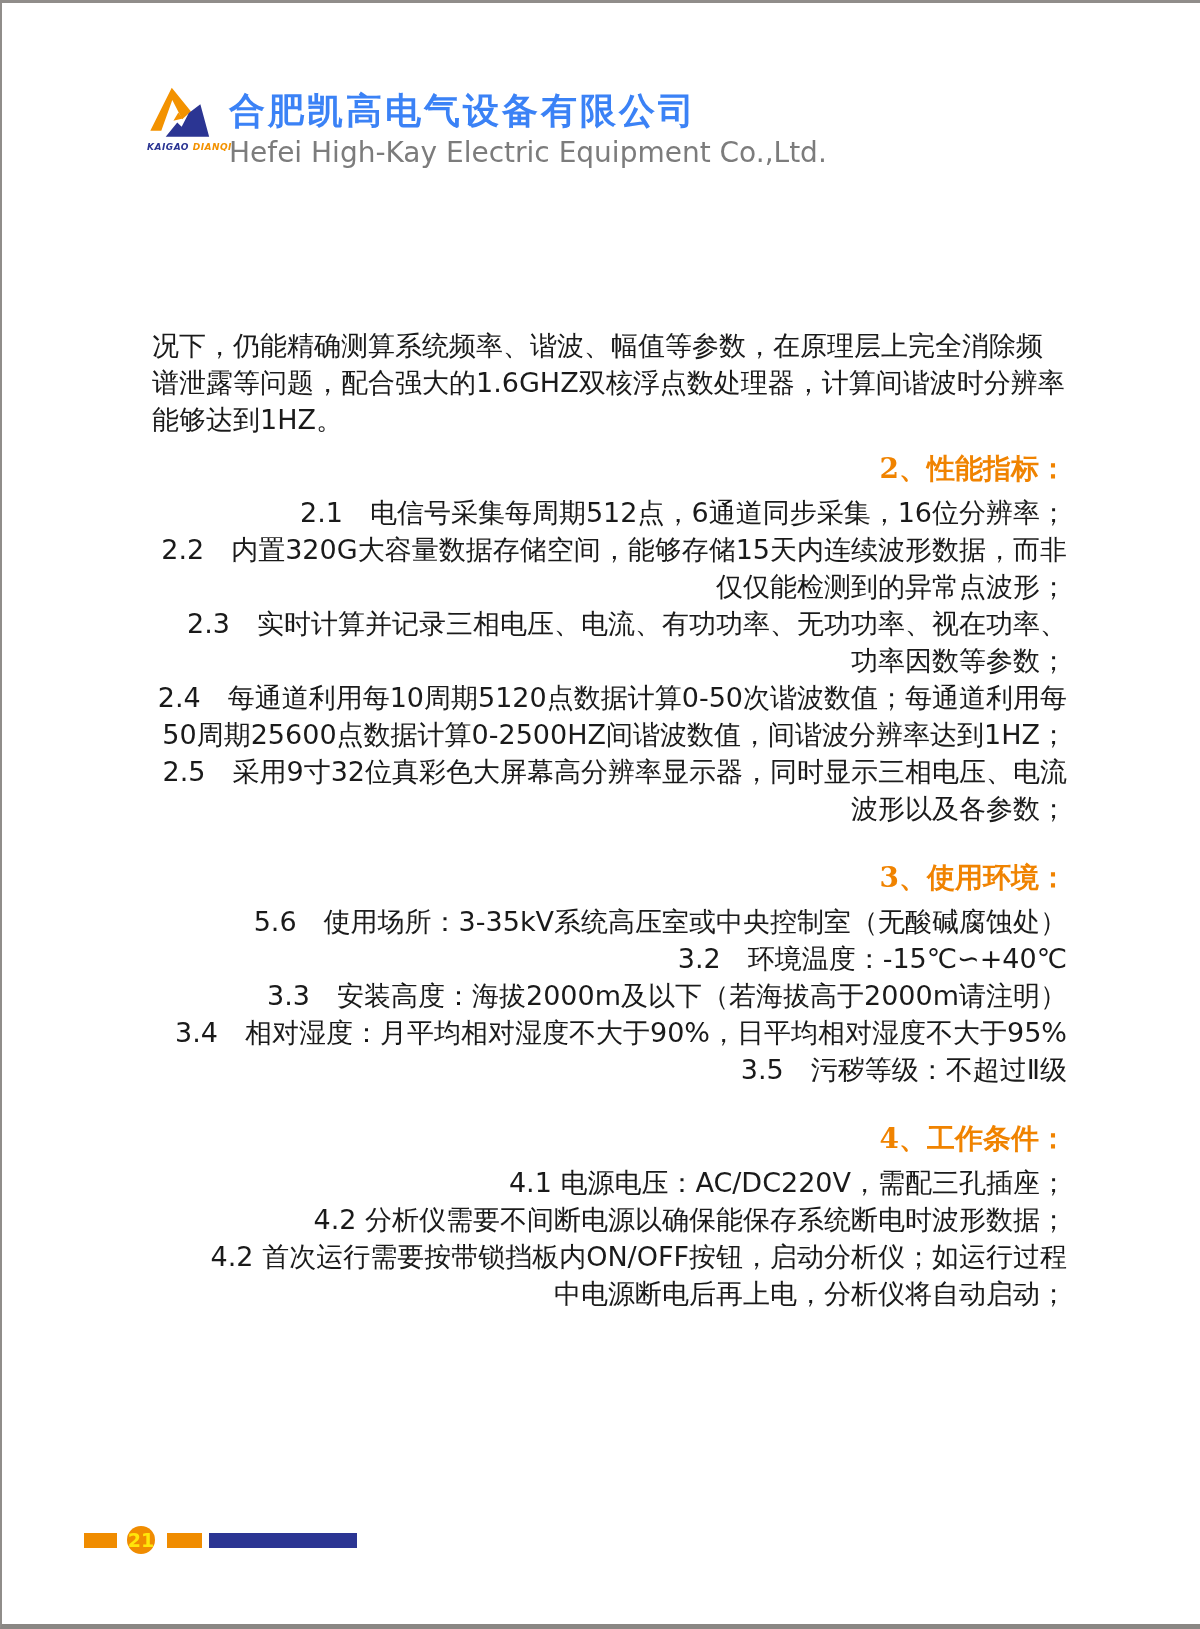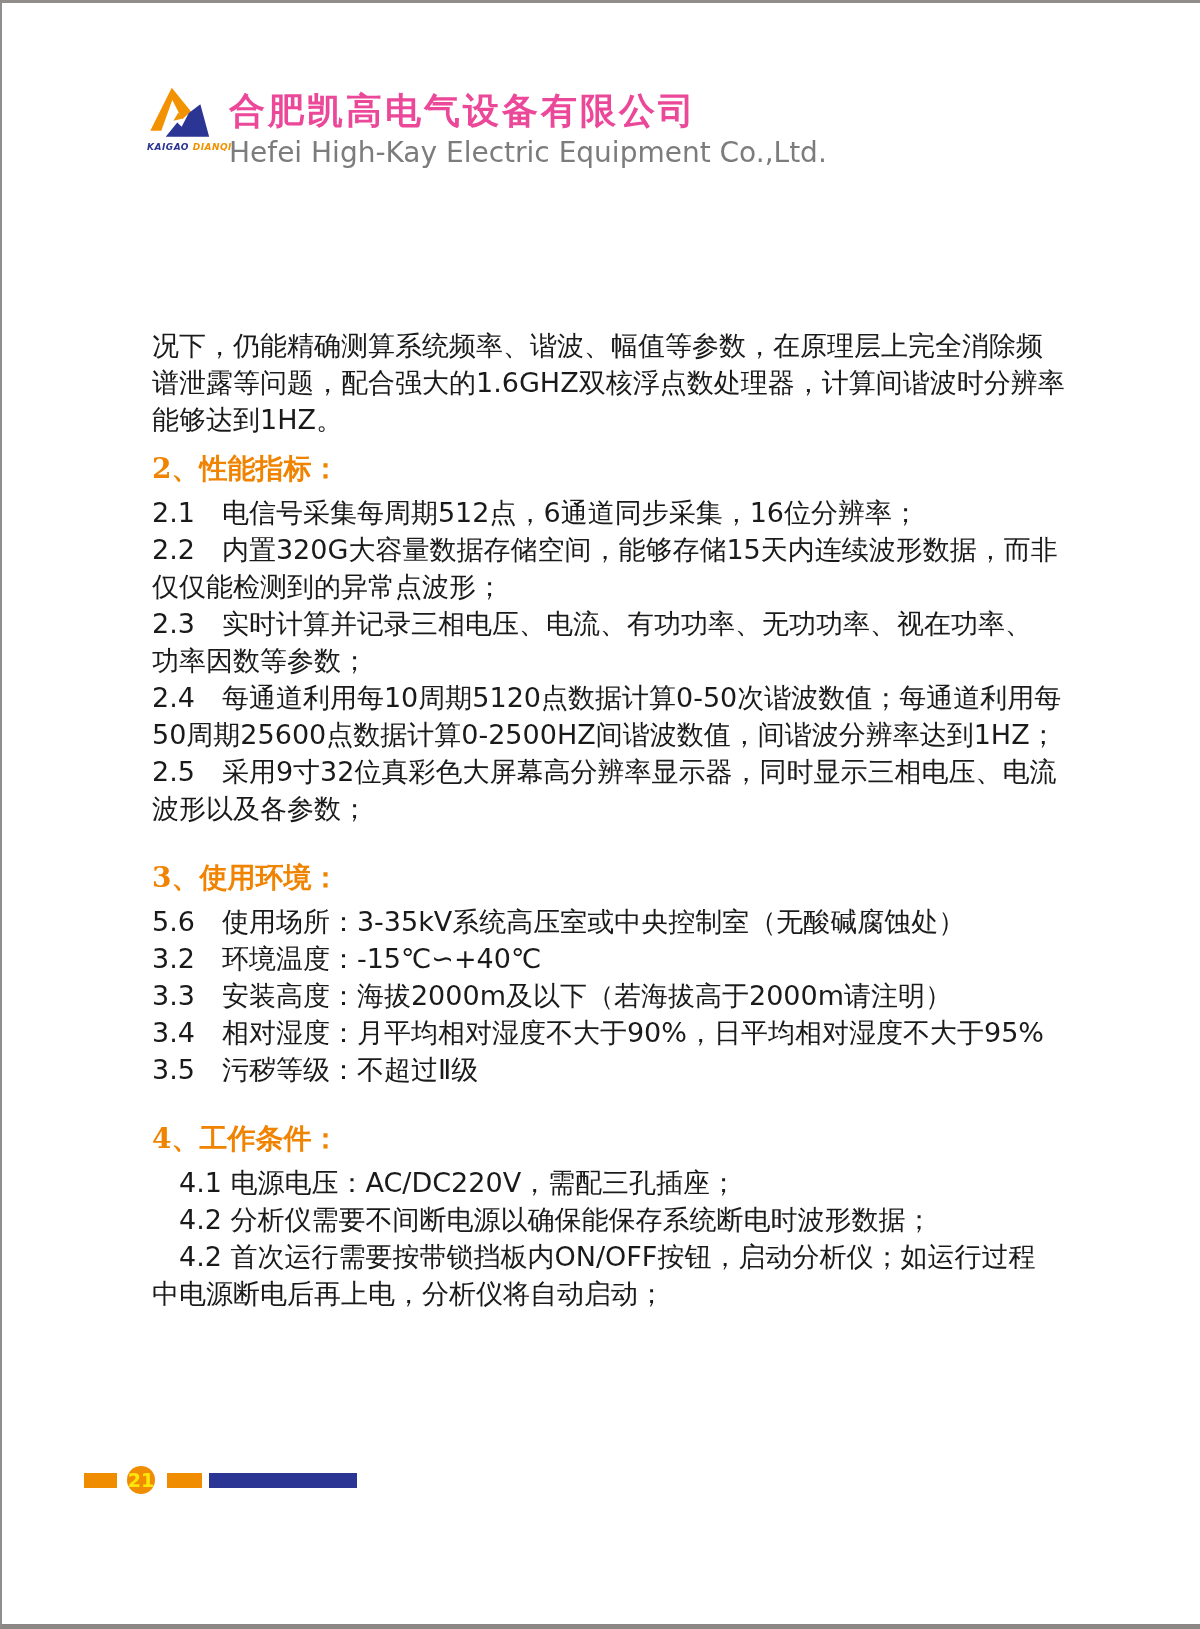--- a/index.html
+++ b/index.html
@@ -35,21 +35,21 @@
     margin-top: 1px;
     font-family: "DejaVu Sans", sans-serif;
   }
   .logo-caption .cap-kaigao { color: #2b3593; margin-top: 36px; }
   .logo-caption .cap-dianqi { color: #f39200; }
   .titles { padding-top: 6px; }
   .company-cn {
     font-size: 36px;
     font-weight: bold;
     letter-spacing: 3px;
-    color: #ec4899;
+    color: #3b82f6;
     line-height: 1.2;
     white-space: nowrap;
   }
   .company-en {
     font-size: 28px;
     color: #7c7c7c;
     margin-top: 4px;
     white-space: nowrap;
   }
 
@@ -57,36 +57,36 @@
   .content {
     margin: 158px 0 0 150px;
     width: 915px;
     font-size: 27px;
     line-height: 37px;
   }
   .para, .item {
     margin: 0;
     white-space: pre-wrap;
   }
-  .section { margin-top: 34px; }
+  .section { margin-top: 34px; text-align: right; }
   .section:first-of-type { margin-top: 14px; }
   .section-heading {
     font-family: "DejaVu Serif", serif;
     font-weight: bold;
     color: #f08300;
     font-size: 28px;
     line-height: 34px;
     margin: 0 0 8px 0;
   }
 
   
   .footer {
     position: absolute;
     left: 0;
-    top: 1462px;
+    top: 1522px;
     width: 100%;
     height: 30px;
     display: flex;
     align-items: center;
   }
   .f-bar { height: 15px; display: inline-block; }
   .f-orange { background: #f08c00; }
   .f-blue  { background: #2b3593; }
   .bar1 { width: 33px; margin-left: 82px; }
   .badge {

